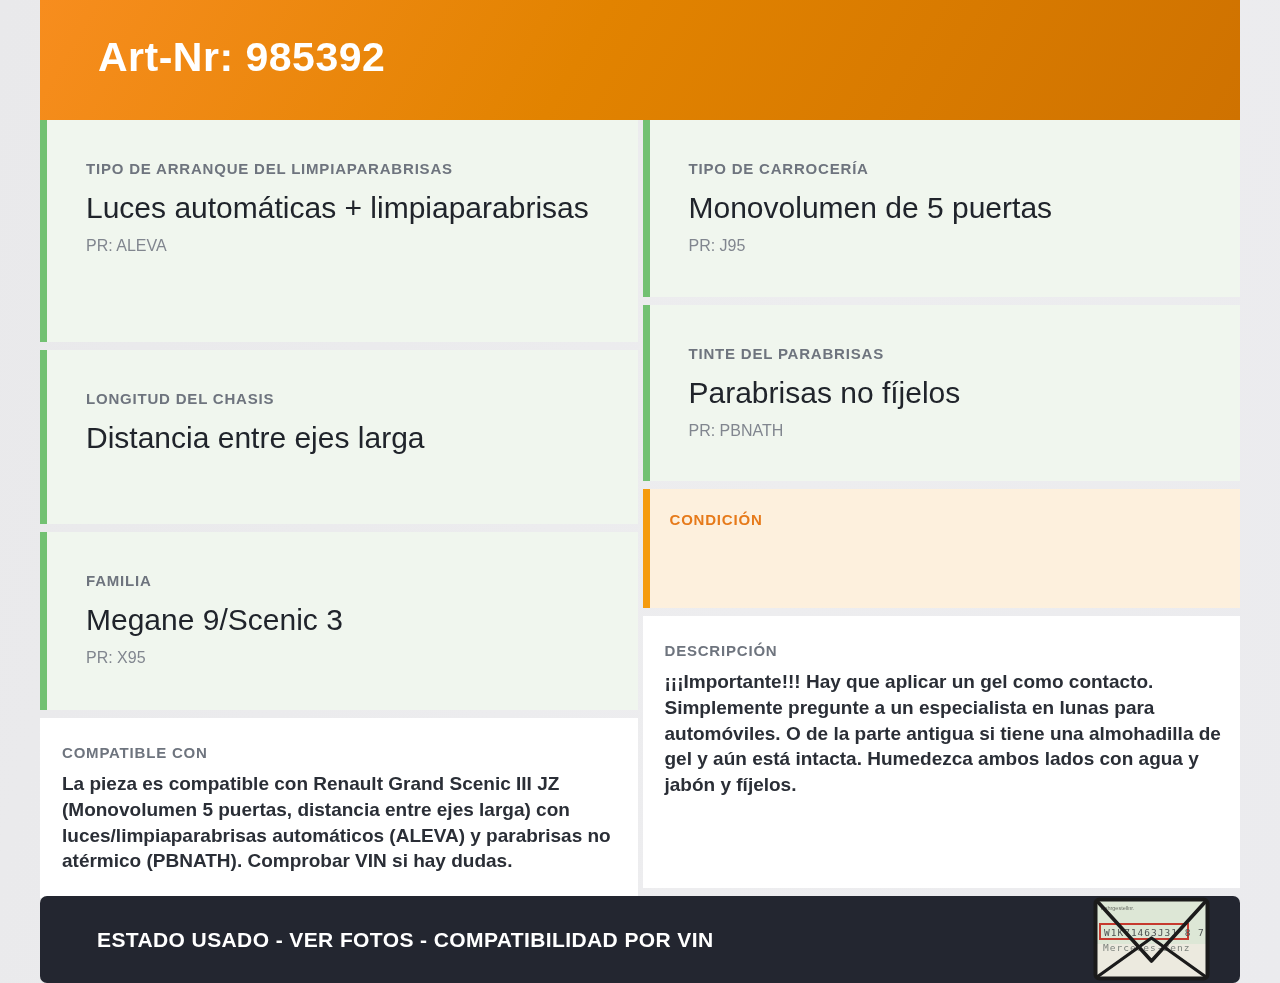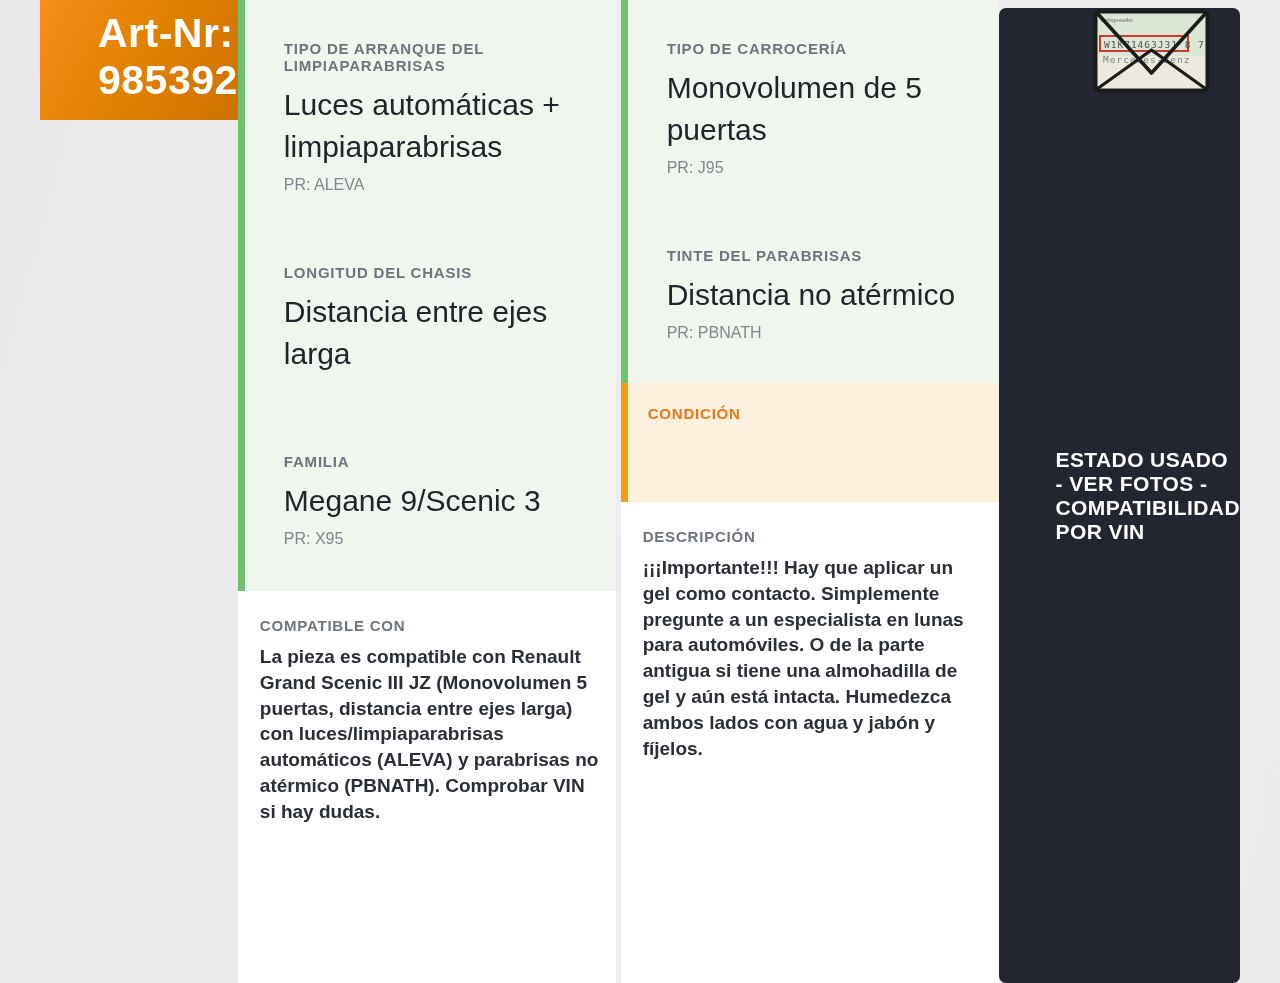--- a/index.html
+++ b/index.html
@@ -11,21 +11,21 @@
   .viewport {
     width: 1280px;
     height: 983px;
     background: linear-gradient(105deg, #e9e9eb 0%, #ededef 60%, #ebebee 100%);
     overflow: hidden;
   }
   .page {
     width: 1200px;
     margin: 0 auto;
     display: flex;
-    flex-direction: row;
+    flex-direction: column;
     height: 983px;
   }
   
   .banner {
     height: 120px;
     flex: 0 0 120px;
     background: linear-gradient(120deg, #f78d1e 0%, #e28300 45%, #cf7200 100%);
     display: flex;
     align-items: center;
   }
@@ -40,21 +40,21 @@
   .columns {
     flex: 1 1 auto;
     display: flex;
     gap: 5px;
     min-height: 0;
   }
   .col {
     flex: 1 1 0;
     display: flex;
     flex-direction: column;
-    gap: 0;
+    gap: 8px;
   }
   .card {
     box-sizing: border-box;
     background: #ffffff;
     padding: 26px 16px 24px 22px;
   }
   .card.attr {
     background: #f0f6ee;
     border-left: 7px solid #72c172;
     padding: 40px 30px 30px 39px;
@@ -166,21 +166,21 @@
       </div>
 
       <div class="col">
         <div class="card attr h177">
           <p class="label">TIPO DE CARROCERÍA</p>
           <p class="value">Monovolumen de 5 puertas</p>
           <p class="pr">PR: J95</p>
         </div>
         <div class="card attr h176">
           <p class="label">TINTE DEL PARABRISAS</p>
-          <p class="value">Distancia no atérmico</p>
+          <p class="value">Parabrisas no fíjelos</p>
           <p class="pr">PR: PBNATH</p>
         </div>
         <div class="card cond h119">
           <p class="label">CONDICIÓN</p>
         </div>
         <div class="card grow">
           <p class="label">DESCRIPCIÓN</p>
           <p class="body">¡¡¡Importante!!! Hay que aplicar un gel como contacto. Simplemente pregunte a un especialista en lunas para automóviles. O de la parte antigua si tiene una almohadilla de gel y aún está intacta. Humedezca ambos lados con agua y jabón y fíjelos.</p>
         </div>
       </div>

